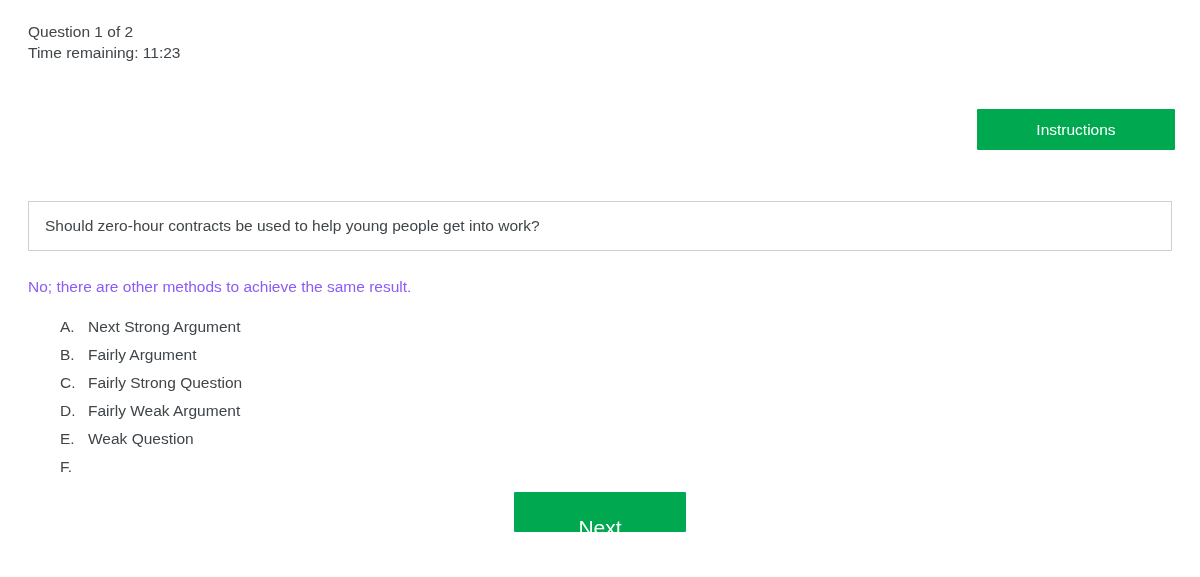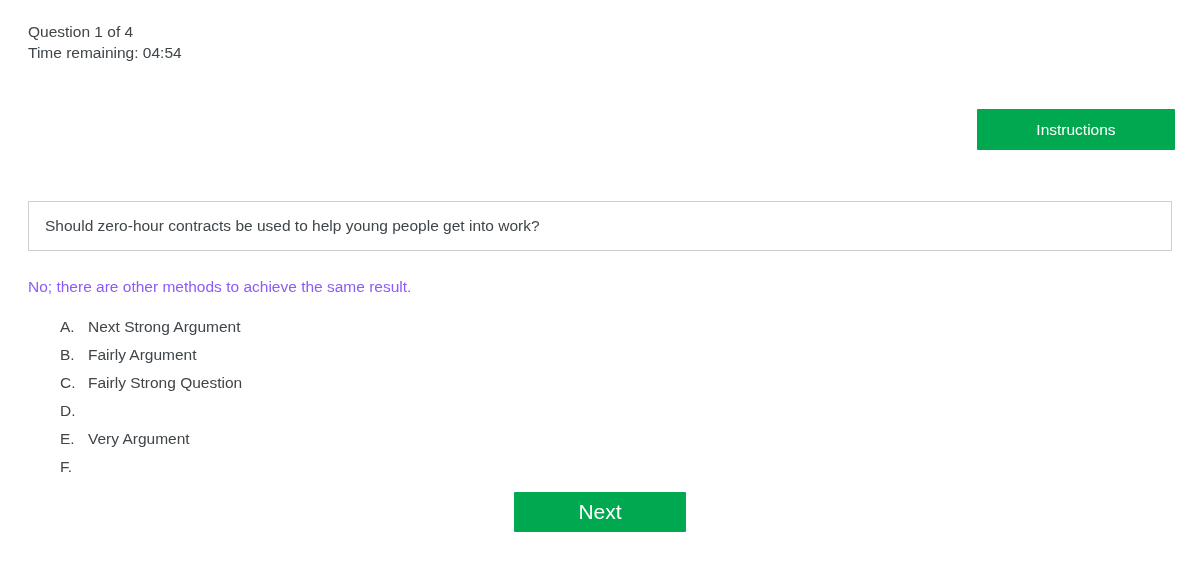--- a/index.html
+++ b/index.html
@@ -115,31 +115,31 @@
     width: 172px;
     height: 40px;
     background: #00a94f;
     border: none;
     border-radius: 1px;
     color: #ffffff;
     font-family: "Liberation Sans", sans-serif;
     font-size: 21px;
     line-height: 40px;
     text-align: center;
-    padding: 0;
+    padding: 16px;
     cursor: pointer;
     display: block;
   }
 </style>
 </head>
 <body>
 
 <div class="meta">
-  <div class="meta-line">Question 1 of 4</div>
-  <div class="meta-line">Time remaining: 04:54</div>
+  <div class="meta-line">Question 1 of 2</div>
+  <div class="meta-line">Time remaining: 11:23</div>
 </div>
 
 <button class="instructions-btn">Instructions</button>
 
 <div class="question-panel">
   <div class="question-text">Should zero-hour contracts be used to help young people get into work?</div>
 </div>
 
 <div class="statement">No; there are other methods to achieve the same result.</div>
 
@@ -151,23 +151,24 @@
     <li class="option">
       <span class="option-letter">B.</span>
       <span class="option-label">Fairly Argument</span>
     </li>
     <li class="option">
       <span class="option-letter">C.</span>
       <span class="option-label">Fairly Strong Question</span>
     </li>
     <li class="option">
       <span class="option-letter">D.</span>
+      <span class="option-label">Fairly Weak Argument</span>
     </li>
     <li class="option">
       <span class="option-letter">E.</span>
-      <span class="option-label">Very Argument</span>
+      <span class="option-label">Weak Question</span>
     </li>
     <li class="option">
       <span class="option-letter">F.</span>
     </li>
   </ul>
 
 <button class="next-btn">Next</button>
 
 </body></html>

